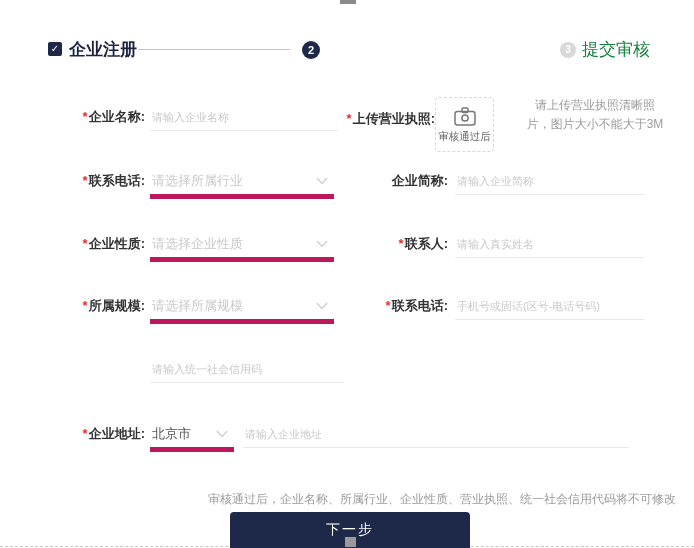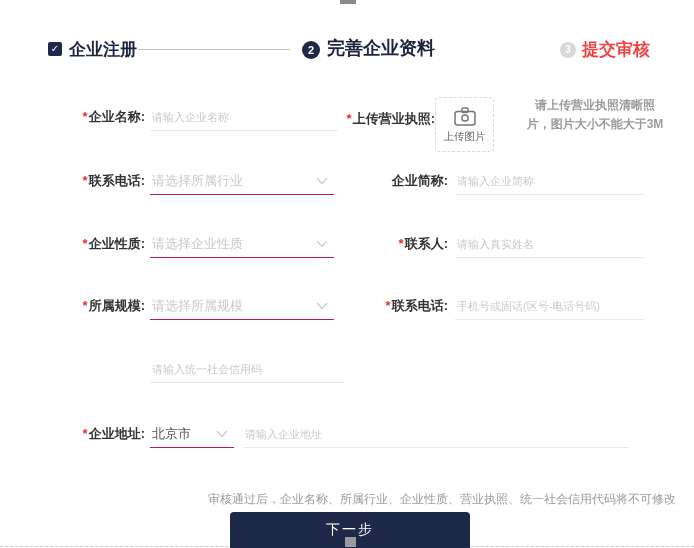--- a/index.html
+++ b/index.html
@@ -14,30 +14,30 @@
   
   .checkbox{position:absolute;left:48px;top:42px;width:14px;height:14px;background:#1e2949;border-radius:2px;
     color:#fff;font-size:10px;font-weight:bold;line-height:14px;text-align:center;}
   .step-label-1{position:absolute;left:69px;top:38px;font-size:17px;font-weight:bold;color:#1c2340;}
   .connector{position:absolute;left:138px;top:49px;width:152px;height:1px;background:#c4c4c4;}
   .badge{position:absolute;width:18px;height:18px;border-radius:50%;background:#1e2949;color:#fff;
     font-size:11px;font-weight:bold;text-align:center;line-height:18px;}
   .badge-2{left:302px;top:41px;}
   .step-label-2{position:absolute;left:327px;top:36px;font-size:18px;font-weight:bold;color:#1c2340;}
   .badge-3{left:560px;top:42px;background:#d8d8d8;width:16px;height:16px;line-height:16px;font-size:10px;}
-  .step-label-3{position:absolute;left:582px;top:38px;font-size:17px;font-weight:bold;color:#ef4444;}
+  .step-label-3{position:absolute;left:582px;top:38px;font-size:17px;font-weight:normal;color:#15803d;}
   
   .f-label{position:absolute;width:130px;text-align:right;font-size:13px;font-weight:bold;color:#333;
     line-height:18px;white-space:nowrap;}
   .req{color:#e3302e;margin-right:1px;}
   .ui-input{position:absolute;height:26px;border:none;border-bottom:1px solid #e9e9e9;outline:none;
     font-size:11px;color:#555;background:transparent;padding:0 2px;
     font-family:"Liberation Sans","DejaVu Sans",sans-serif;}
   .ui-input::placeholder{color:#c9c9c9;opacity:1;}
-  .ui-select{position:absolute;height:26px;border-bottom:1px solid #be185d;display:flex;
+  .ui-select{position:absolute;height:26px;border-bottom:5px solid #be185d;display:flex;
     align-items:center;justify-content:space-between;cursor:pointer;}
   .ui-select .ph{font-size:13px;color:#c9c9c9;padding-left:2px;}
   .ui-select .val{font-size:13px;color:#555;padding-left:2px;}
   .chev{flex:0 0 auto;margin-right:6px;}
   
   .lab-l1{left:15px;top:108px;} .fld-l1{left:150px;top:104px;width:184px;}
   .lab-l2{left:15px;top:172px;} .fld-l2{left:150px;top:168px;width:184px;}
   .lab-l3{left:15px;top:235px;} .fld-l3{left:150px;top:231px;width:184px;}
   .lab-l4{left:15px;top:297px;} .fld-l4{left:150px;top:293px;width:184px;}
   .lab-l5{left:15px;top:360px;} .fld-l5{left:150px;top:356px;width:190px;}
@@ -49,41 +49,40 @@
   .lab-r2{left:322px;top:172px;width:126px;} .fld-r2{left:455px;top:168px;width:185px;}
   .lab-r3{left:322px;top:235px;width:126px;} .fld-r3{left:455px;top:231px;width:185px;}
   .lab-r4{left:322px;top:297px;width:126px;} .fld-r4{left:455px;top:293px;width:185px;}
   
   .upload-box{position:absolute;left:435px;top:97px;width:57px;height:53px;border:1px dashed #d9d9d9;
     border-radius:4px;background:#fff;display:flex;flex-direction:column;align-items:center;
     justify-content:center;cursor:pointer;}
   .upload-box .cam{margin-top:2px;}
   .upload-text{font-size:10.5px;color:#666;margin-top:4px;}
   .upload-hint{position:absolute;left:502px;top:96px;width:186px;font-size:12px;color:#9b9b9b;
-    line-height:19px;text-align:center;font-weight:bold;}
+    line-height:19px;text-align:center;}
   
   .notice{position:absolute;left:0;top:491px;width:676px;text-align:right;font-size:12px;color:#9b9b9b;}
   .next-btn{position:absolute;left:230px;top:512px;width:240px;height:44px;background:#1e2949;border:none;
     border-radius:4px;color:#fff;font-size:14px;letter-spacing:2px;cursor:pointer;
     font-family:"Liberation Sans","DejaVu Sans",sans-serif;padding-bottom:10px;}
 </style>
 </head>
 <body>
 
 <div class="canvas">
 
   <div class="top-dash"></div>
   <div class="bottom-square"></div>
   <div class="bottom-dashed"></div>
 
   <div class="checkbox">✓</div>
   <div class="step-label-1">企业注册</div>
   <div class="connector"></div>
   <div class="badge badge-2">2</div>
-  <div class="step-label-2">完善企业资料</div>
   <div class="badge badge-3">3</div>
   <div class="step-label-3">提交审核</div>
 
   <div class="f-label lab-l1">
     <span class="req">*</span><span>企业名称:</span>
   </div>
   <input class="ui-input fld-l1" placeholder="请输入企业名称" style="">
 
   <div class="f-label lab-l2">
     <span class="req">*</span><span>联系电话:</span>
@@ -130,21 +129,21 @@
 
   <div class="f-label lab-r1">
     <span class="req">*</span><span>上传营业执照:</span>
   </div>
   <div class="upload-box">
     <svg class="cam" width="22" height="19" viewBox="0 0 22 19">
       <rect x="1" y="4.5" width="20" height="13.5" rx="2.5" fill="none" stroke="#777" stroke-width="1.5"></rect>
       <rect x="8" y="1" width="6" height="4.5" rx="1" fill="none" stroke="#777" stroke-width="1.5"></rect>
       <circle cx="11" cy="11" r="3.1" fill="none" stroke="#777" stroke-width="1.5"></circle>
     </svg>
-    <span class="upload-text">上传图片</span>
+    <span class="upload-text">审核通过后</span>
   </div>
   <div class="upload-hint">
     <div>请上传营业执照清晰照</div>
     <div>片，图片大小不能大于3M</div>
   </div>
 
   <div class="f-label lab-r2">
     <span>企业简称:</span>
   </div>
   <input class="ui-input fld-r2" placeholder="请输入企业简称" style="">

